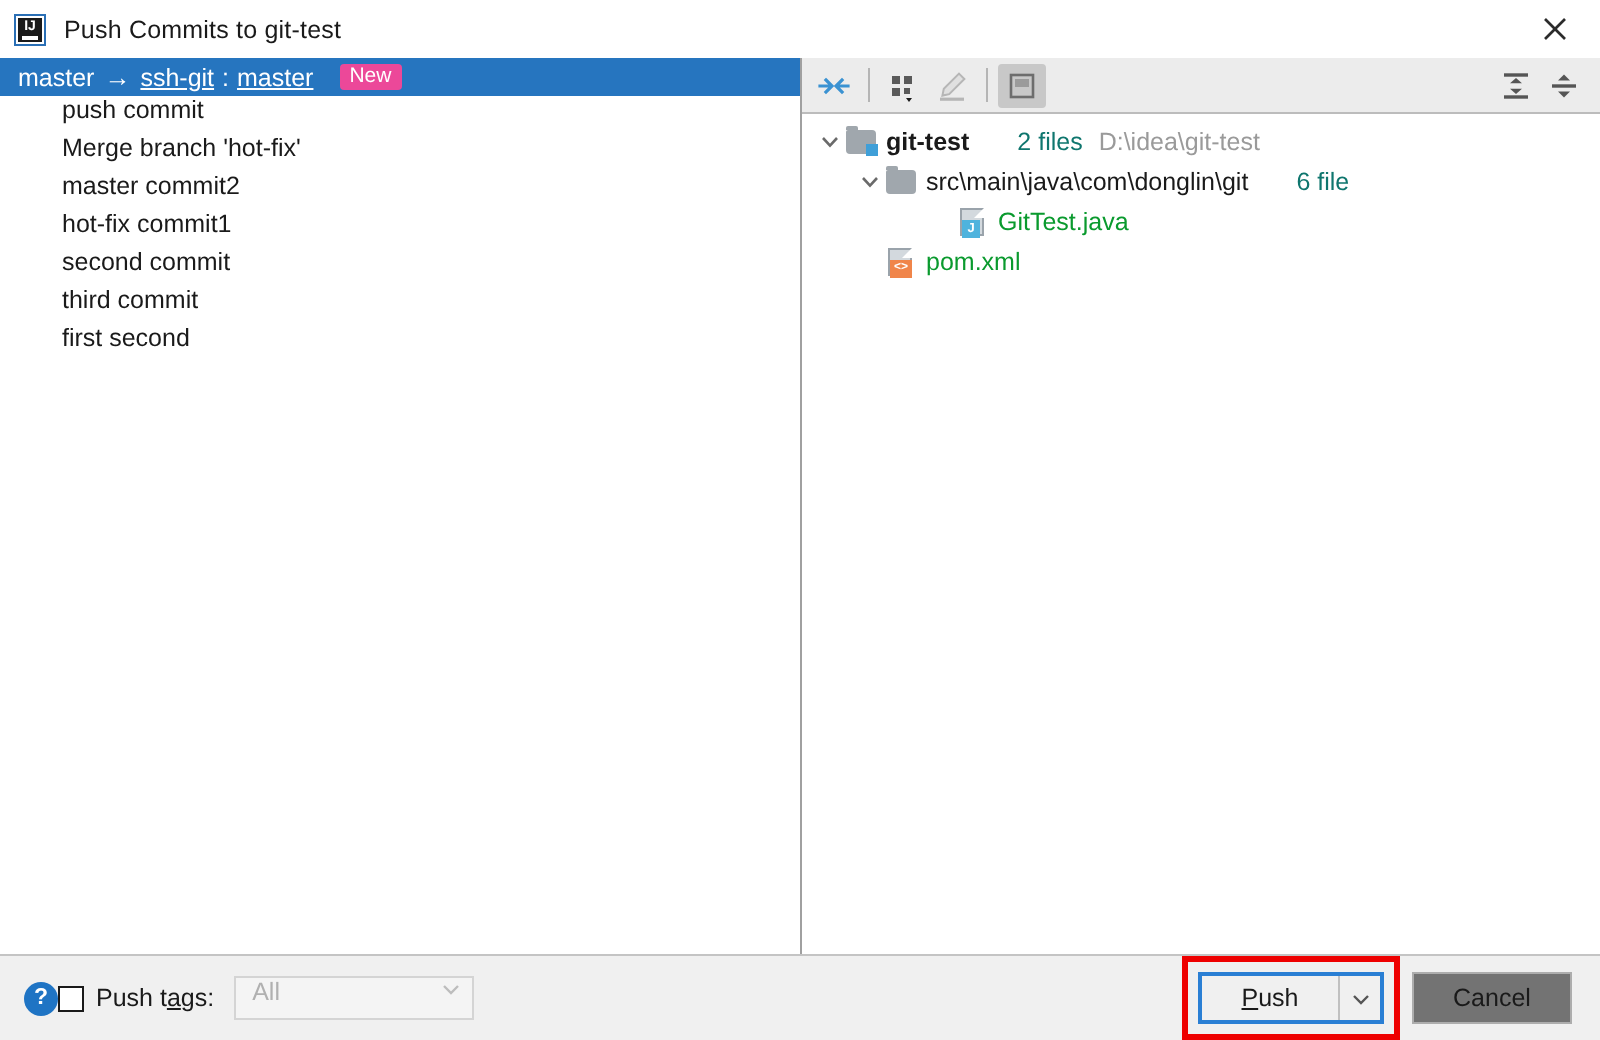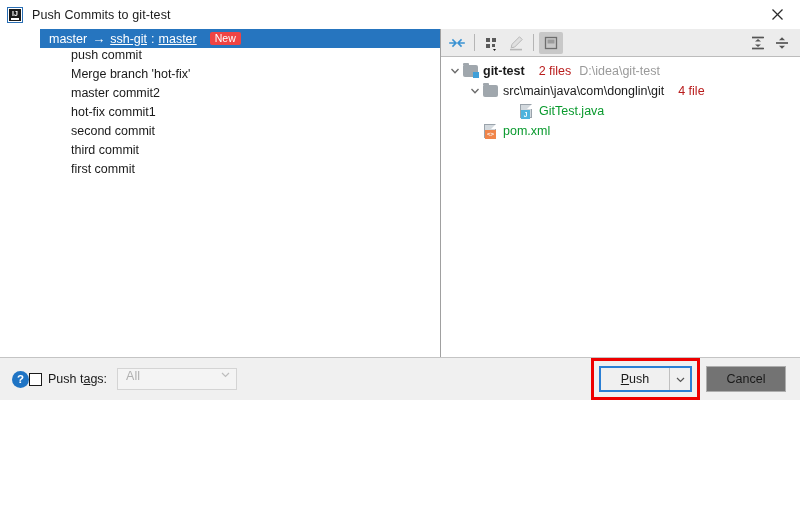--- a/index.html
+++ b/index.html
@@ -12,21 +12,21 @@
     background: #ffffff;
     font-family: "Liberation Sans", sans-serif;
     font-size: 12.5px;
     color: #000000;
     overflow: hidden;
     -webkit-font-smoothing: antialiased;
   }
   .dialog {
     position: relative;
     width: 800px;
-    height: 400px;
+    height: 520px;
     box-sizing: border-box;
     background: #ffffff;
     display: flex;
     flex-direction: column;
   }
 
   
   .titlebar {
     height: 29px;
     min-height: 29px;
@@ -94,21 +94,20 @@
     min-height: 0;
     border-top: 0;
     position: relative;
   }
   .left-pane {
     width: 400px;
     min-width: 400px;
     background: #ffffff;
     position: relative;
     overflow: hidden;
-    margin-left: 40px;
   }
   .splitter {
     width: 1px;
     background: #a0a0a0;
     flex: none;
   }
   .right-pane {
     flex: 1;
     background: #ffffff;
     display: flex;
@@ -133,21 +132,21 @@
   .commit-header .link {
     text-decoration: underline;
     color: #ffffff;
   }
   .commit-header .arrow {
     margin: 0 5px;
     font-size: 13px;
   }
   .badge-new {
     margin-left: 13px;
-    background: #ef4444;
+    background: #ec4899;
     color: #ffffff;
     font-size: 10.5px;
     padding: 1px 5px 1.5px 5px;
     border-radius: 2px;
     line-height: 11px;
   }
   .commit-row {
     height: 19px;
     display: flex;
     align-items: flex-start;
@@ -215,21 +214,21 @@
   .twisty.blank { visibility: hidden; }
   .node-icon {
     width: 16px;
     height: 16px;
     margin-right: 4px;
     position: relative;
     flex: none;
   }
   .label-main { color: #1a1a1a; }
   .label-green { color: #0a9a2e; }
-  .label-grey { color: #b91c1c; margin-left: 14px; }
+  .label-grey { color: #0f766e; margin-left: 24px; }
   .label-grey2 { color: #9a9a9a; margin-left: 8px; }
 
   
   .ic-folder {
     width: 15px; height: 12px;
     background: #a0a7ad;
     border-radius: 1px 2px 2px 2px;
     position: absolute;
     left: 0; top: 2px;
   }
@@ -441,21 +440,21 @@
         <div class="commit-row">
             <span>hot-fix commit1</span>
           </div>
         <div class="commit-row">
             <span>second commit</span>
           </div>
         <div class="commit-row">
             <span>third commit</span>
           </div>
         <div class="commit-row">
-            <span>first commit</span>
+            <span>first second</span>
           </div>
 
       </div>
     </div>
 
     <div class="splitter"></div>
 
     <div class="right-pane">
 
       <div class="toolbar">
@@ -535,21 +534,21 @@
         <div class="tree-row" style="padding-left:26px;">
           <span class="twisty">
             <svg width="10" height="10" viewBox="0 0 10 10">
                 <path d="M1.5 3 L5 6.8 L8.5 3" stroke="#6a6a6a" stroke-width="1.3" fill="none"></path>
               </svg>
           </span>
           <span class="node-icon">
               <span class="ic-folder"></span>
             </span>
           <span class="label-main">src\main\java\com\donglin\git</span>
-          <span class="label-grey">4 file</span>
+          <span class="label-grey">6 file</span>
         </div>
 
         <div class="tree-row" style="padding-left:62px;">
           <span class="twisty blank"></span>
           <span class="node-icon">
             <span class="ic-file"></span>
               <span class="badge-sq java">J</span>
           </span>
           <span class="label-green">GitTest.java</span>
         </div>

